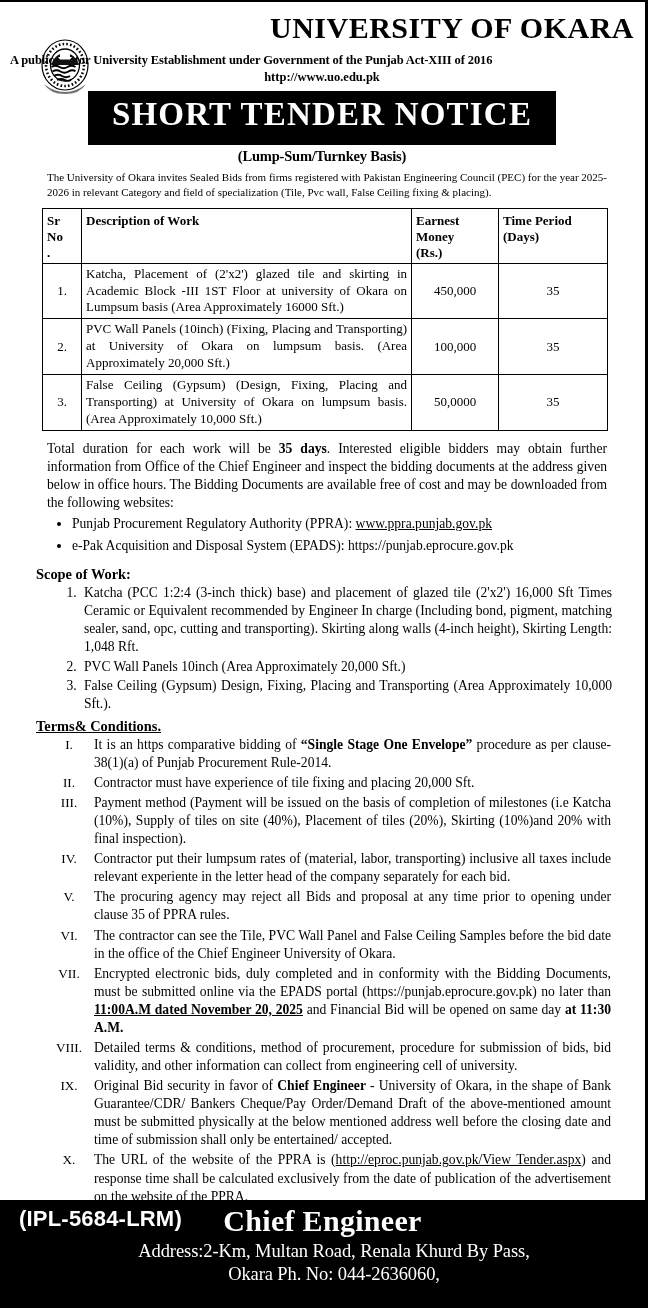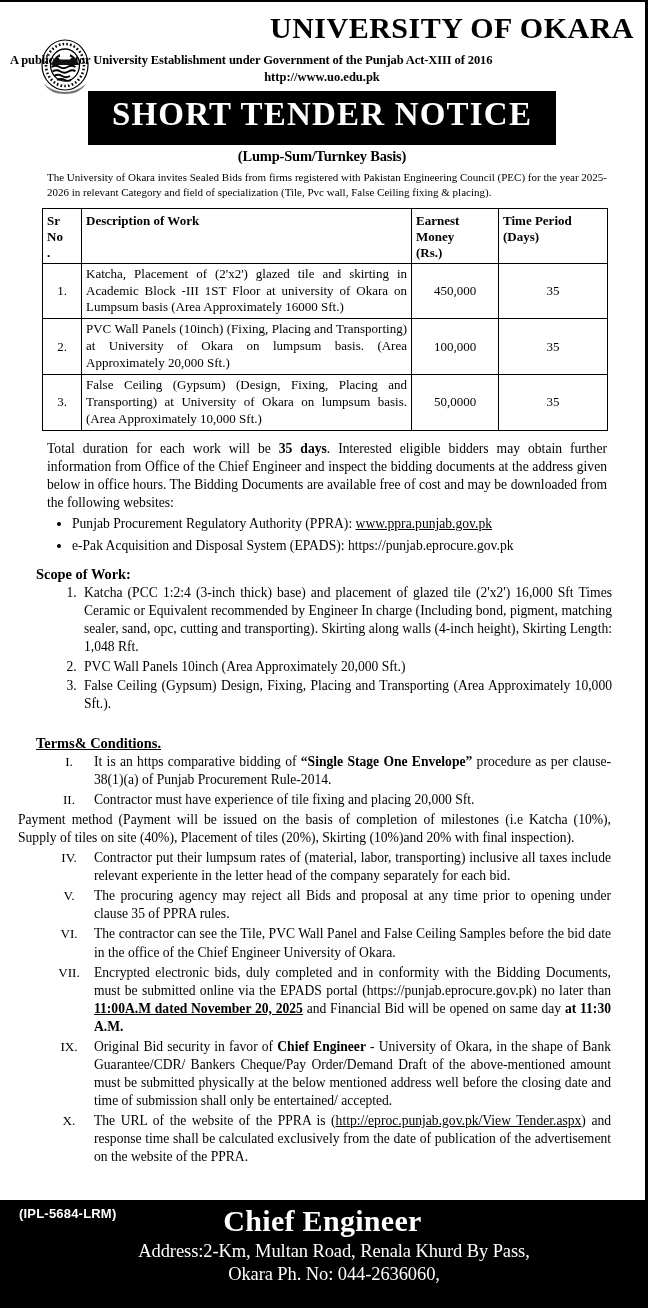--- a/index.html
+++ b/index.html
@@ -119,21 +119,21 @@
   ul.sites li{margin:1px 0;}
   .u{text-decoration:underline;}
   .b{font-weight:bold;}
 
   .sect-head{
     margin:10px 0 0 26px;
     font-size:14.4px;
     font-weight:bold;
   }
   .sect-head.underline{text-decoration:underline;display:inline-block;}
-  .sect-head-wrap{margin:21px 0 0 26px;}
+  .sect-head-wrap{margin:4px 0 0 26px;}
 
   ol.scope{
     margin:1px 22px 0 0;
     padding-left:70px;
     font-size:13.6px;
     line-height:1.33;
   }
   ol.scope li{margin:0 0 1px 0;text-align:justify;padding-left:4px;}
 
   .terms{
@@ -161,21 +161,21 @@
   .footer{
     position:absolute;
     left:0;right:0;bottom:0;
     height:108px;
     background:#000;
     color:#fff;
   }
   .ipl{
     position:absolute;
     left:19px;top:6px;
-    font-size:13px;
+    font-size:22px;
     font-weight:bold;
     font-family:"Liberation Sans", sans-serif;
     letter-spacing:.2px;
   }
   .chief{
     text-align:center;
     font-size:30px;
     font-weight:bold;
     padding-top:4px;
     letter-spacing:.3px;
@@ -290,20 +290,21 @@
       <span class="rn">I.</span>
       <span class="txt"><span>It is an https comparative bidding of </span><span class="b">“Single Stage One Envelope”</span><span> procedure as per clause-38(1)(a) of Punjab Procurement Rule-2014.</span></span>
     </li>
 
     <li>
       <span class="rn">II.</span>
       <span class="txt">Contractor must have experience of tile fixing and placing 20,000 Sft.</span>
     </li>
 
     <li>
+      <span class="rn">III.</span>
       <span class="txt">Payment method (Payment will be issued on the basis of completion of milestones (i.e Katcha (10%), Supply of tiles on site (40%), Placement of tiles (20%), Skirting (10%)and  20% with final inspection).</span>
     </li>
 
     <li>
       <span class="rn">IV.</span>
       <span class="txt">Contractor put their lumpsum rates of (material, labor, transporting) inclusive all taxes include relevant experiente in the letter head of the company separately for each bid.</span>
     </li>
 
     <li>
       <span class="rn">V.</span>
@@ -313,20 +314,24 @@
     <li>
       <span class="rn">VI.</span>
       <span class="txt">The contractor can see the Tile, PVC Wall Panel and False Ceiling Samples before the bid date in the office of the Chief Engineer University of Okara.</span>
     </li>
 
     <li>
       <span class="rn">VII.</span>
       <span class="txt"><span>Encrypted electronic bids, duly completed and in conformity with the Bidding Documents, must be submitted online via the EPADS portal (https://punjab.eprocure.gov.pk) no later than </span><span class="b u">11:00A.M dated November 20, 2025</span><span> and Financial Bid will be opened on same day </span><span class="b">at 11:30 A.M.</span></span>
     </li>
 
+    <li>
+      <span class="rn">VIII.</span>
+      <span class="txt">Detailed terms &amp; conditions, method of procurement, procedure for submission of bids, bid validity, and other information can collect from engineering cell of university.</span>
+    </li>
 
     <li>
       <span class="rn">IX.</span>
       <span class="txt"><span>Original Bid security in favor of </span><span class="b">Chief Engineer</span><span> - University of Okara, in the shape of Bank Guarantee/CDR/ Bankers Cheque/Pay Order/Demand Draft of the above-mentioned amount must be submitted physically at the below mentioned address well before the closing date and time of submission shall only be entertained/ accepted.</span></span>
     </li>
 
     <li>
       <span class="rn">X.</span>
       <span class="txt"><span>The URL of the website of the PPRA is (</span><span class="u">http://eproc.punjab.gov.pk/View Tender.aspx</span><span>) and response time shall be calculated exclusively from the date of publication of the advertisement on the website of the PPRA.</span></span>
     </li>

